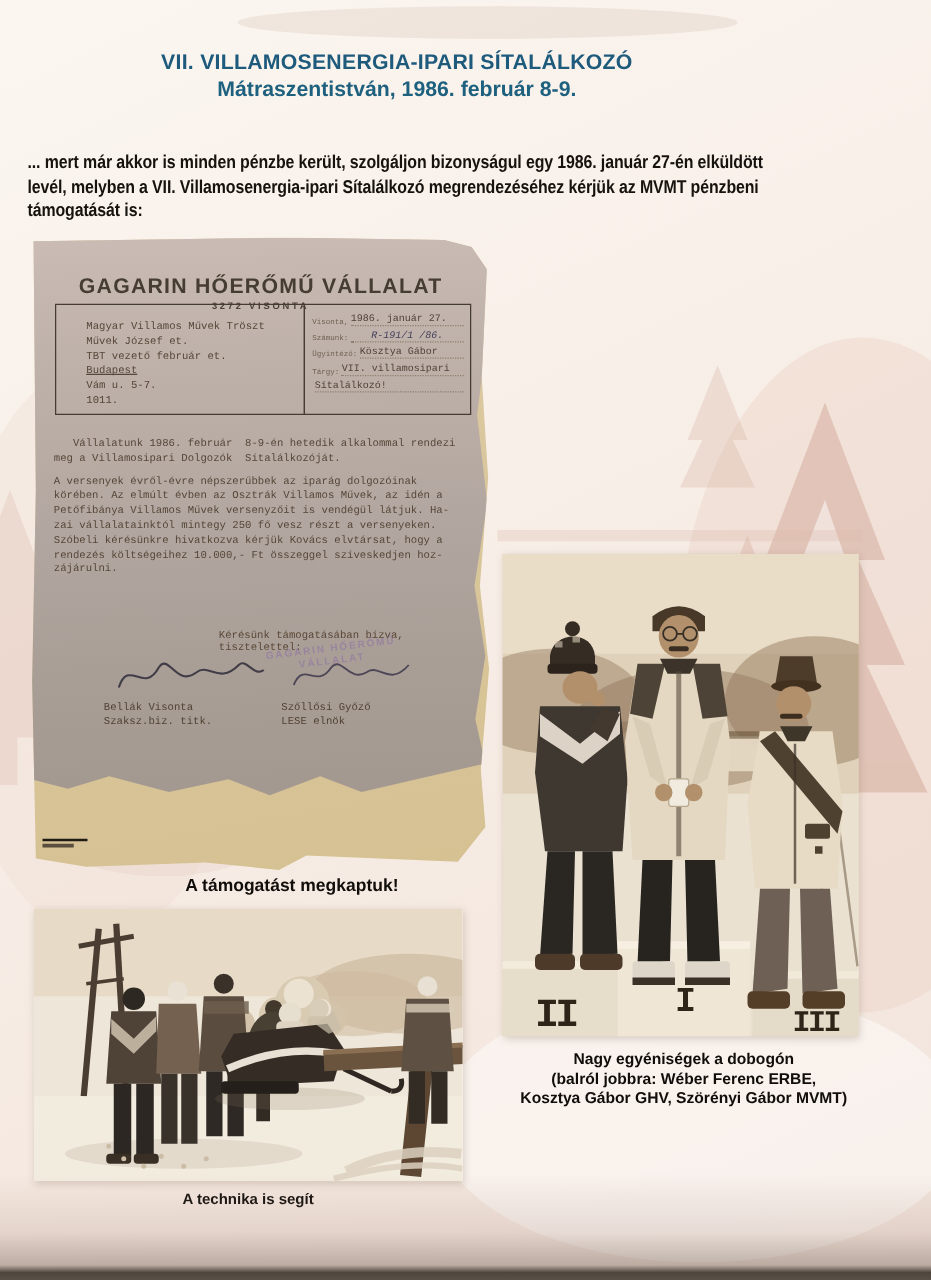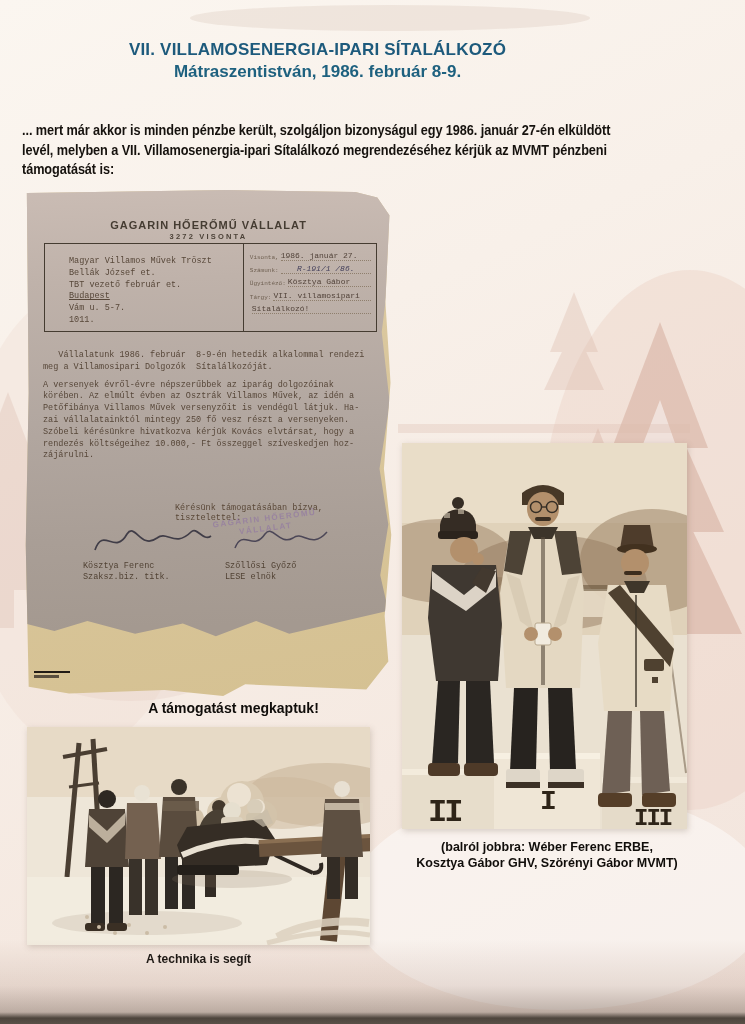--- a/index.html
+++ b/index.html
@@ -20,21 +20,21 @@
   
   .letter{position:absolute;left:25px;top:190px;width:367px;height:507px;z-index:2;
     background:linear-gradient(170deg,#dcc9a2 0%,#dac79d 40%,#d5c192 100%);
     clip-path:polygon(0.5% 0.6%,55% 0%,90% 0.4%,96% 1.5%,99.3% 5%,98.2% 22%,99.6% 38%,97.8% 55%,99.8% 68%,98% 84%,99% 93%,93% 98.5%,60% 97.5%,54% 99.8%,38% 98.6%,12% 99.3%,1% 98%,0.2% 70%,1% 40%);
     box-shadow:2px 4px 9px rgba(100,78,58,.28);}
   .letter-sheet{position:absolute;left:0;top:0;width:100%;height:100%;
     background:linear-gradient(178deg,#cabcb4 0%,#bfb2aa 18%,#b2a7a0 45%,#a99e96 68%,#a49990 85%);
     clip-path:polygon(0 0,100% 0,99.6% 14%,97.2% 28%,99.4% 42%,96.6% 55%,99% 66%,96.8% 76%,99% 83%,84% 85.5%,72% 87.5%,63% 85%,52% 88%,43% 85.5%,30% 87.5%,17% 85%,8% 87%,0 85.5%);}
   .letter *{z-index:3;}
   .l-head{position:absolute;top:29px;left:0;width:100%;text-align:center;}
-  .l-company{font-size:11px;font-weight:bold;letter-spacing:1px;color:#453c32;font-family:"Liberation Sans",sans-serif;}
+  .l-company{font-size:17px;font-weight:bold;letter-spacing:1px;color:#453c32;font-family:"Liberation Sans",sans-serif;}
   .l-addr{font-size:7.5px;font-weight:bold;letter-spacing:2.2px;color:#4c4238;margin-top:1px;}
   .l-boxes{position:absolute;top:53px;left:19px;width:334px;display:flex;}
   .l-box{border:1.2px solid #453c31;height:89px;box-sizing:border-box;}
   .l-box.recipient{width:200px;padding:12px 0 0 24px;}
   .l-box.meta{width:134px;margin-left:-1.2px;padding:7px 5px 0 6px;}
   .l-line{font-family:"Liberation Mono",monospace;font-size:8.5px;line-height:11.8px;color:#574739;white-space:pre;}
   .l-line.u{text-decoration:underline;}
   .meta-row{display:flex;align-items:flex-end;margin-bottom:3.2px;}
   .meta-label{font-family:"Liberation Mono",monospace;font-size:6px;color:#6e5f50;flex:0 0 auto;margin-right:2px;}
   .meta-value{font-family:"Liberation Mono",monospace;font-size:8px;color:#52433a;flex:1 1 auto;
@@ -120,21 +120,21 @@
     <div class="letter-sheet"></div>
 
     <div class="l-head">
       <div class="l-company">GAGARIN HŐERŐMŰ VÁLLALAT</div>
       <div class="l-addr">3272 VISONTA</div>
     </div>
 
     <div class="l-boxes">
       <div class="l-box recipient">
         <div class="l-line">Magyar Villamos Művek Tröszt</div>
-        <div class="l-line">Bellák József et.</div>
+        <div class="l-line">Művek József et.</div>
         <div class="l-line">TBT vezető február et.</div>
         <div class="l-line u">Budapest</div>
         <div class="l-line">Vám u. 5-7.</div>
         <div class="l-line">1011.</div>
       </div>
       <div class="l-box meta">
         <div class="meta-row">
           <span class="meta-label">Visonta,</span>
           <span class="meta-value">1986. január 27.</span>
         </div>
@@ -180,21 +180,21 @@
       <div>VÁLLALAT</div>
     </div>
 
     <svg class="l-sign-svg" width="250" height="42" viewBox="0 0 250 42">
       <path d="M8 30 C16 6, 28 36, 40 14 C48 2, 54 30, 70 18 C80 10, 88 28, 104 12 C110 6, 116 22, 124 16" fill="none" stroke="#2e2c3a" stroke-width="1.7" opacity=".85"></path>
       <path d="M148 28 C156 8, 166 32, 178 14 C186 4, 192 26, 206 18 C216 10, 224 30, 240 12" fill="none" stroke="#343147" stroke-width="1.5" opacity=".8"></path>
     </svg>
 
     <div class="l-signers">
       <div class="signer s-left">
-        <div>Kösztya Ferenc</div>
+        <div>Bellák Visonta</div>
         <div>Szaksz.biz. titk.</div>
       </div>
       <div class="signer s-right">
         <div>Szőllősi Győző</div>
         <div>LESE elnök</div>
       </div>
     </div>
 
     <div class="print-mark">
       <div class="bar1"></div>
@@ -287,20 +287,21 @@
       </g>
       <g font-family="Liberation Mono,monospace" font-weight="bold" fill="#2e2418">
         <text x="26" y="378" font-size="32" letter-spacing="-3">II</text>
         <text x="138" y="366" font-size="28">I</text>
         <text x="232" y="382" font-size="24" letter-spacing="-2">III</text>
       </g>
     </svg>
   </figure>
 
   <div class="caption cap-podium">
+    <div>Nagy egyéniségek a dobogón</div>
     <div>(balról jobbra: Wéber Ferenc ERBE,</div>
     <div>Kosztya Gábor GHV, Szörényi Gábor MVMT)</div>
   </div>
 
   <figure class="photo photo-sled" style="margin:0">
     <svg width="343" height="218" viewBox="0 0 343 218">
       <rect width="343" height="218" fill="#eee6d8"></rect>
       <rect width="343" height="70" fill="#e7dac6"></rect>
       <g>
         <ellipse cx="300" cy="68" rx="80" ry="32" fill="#c3ad92" opacity=".5"></ellipse>

